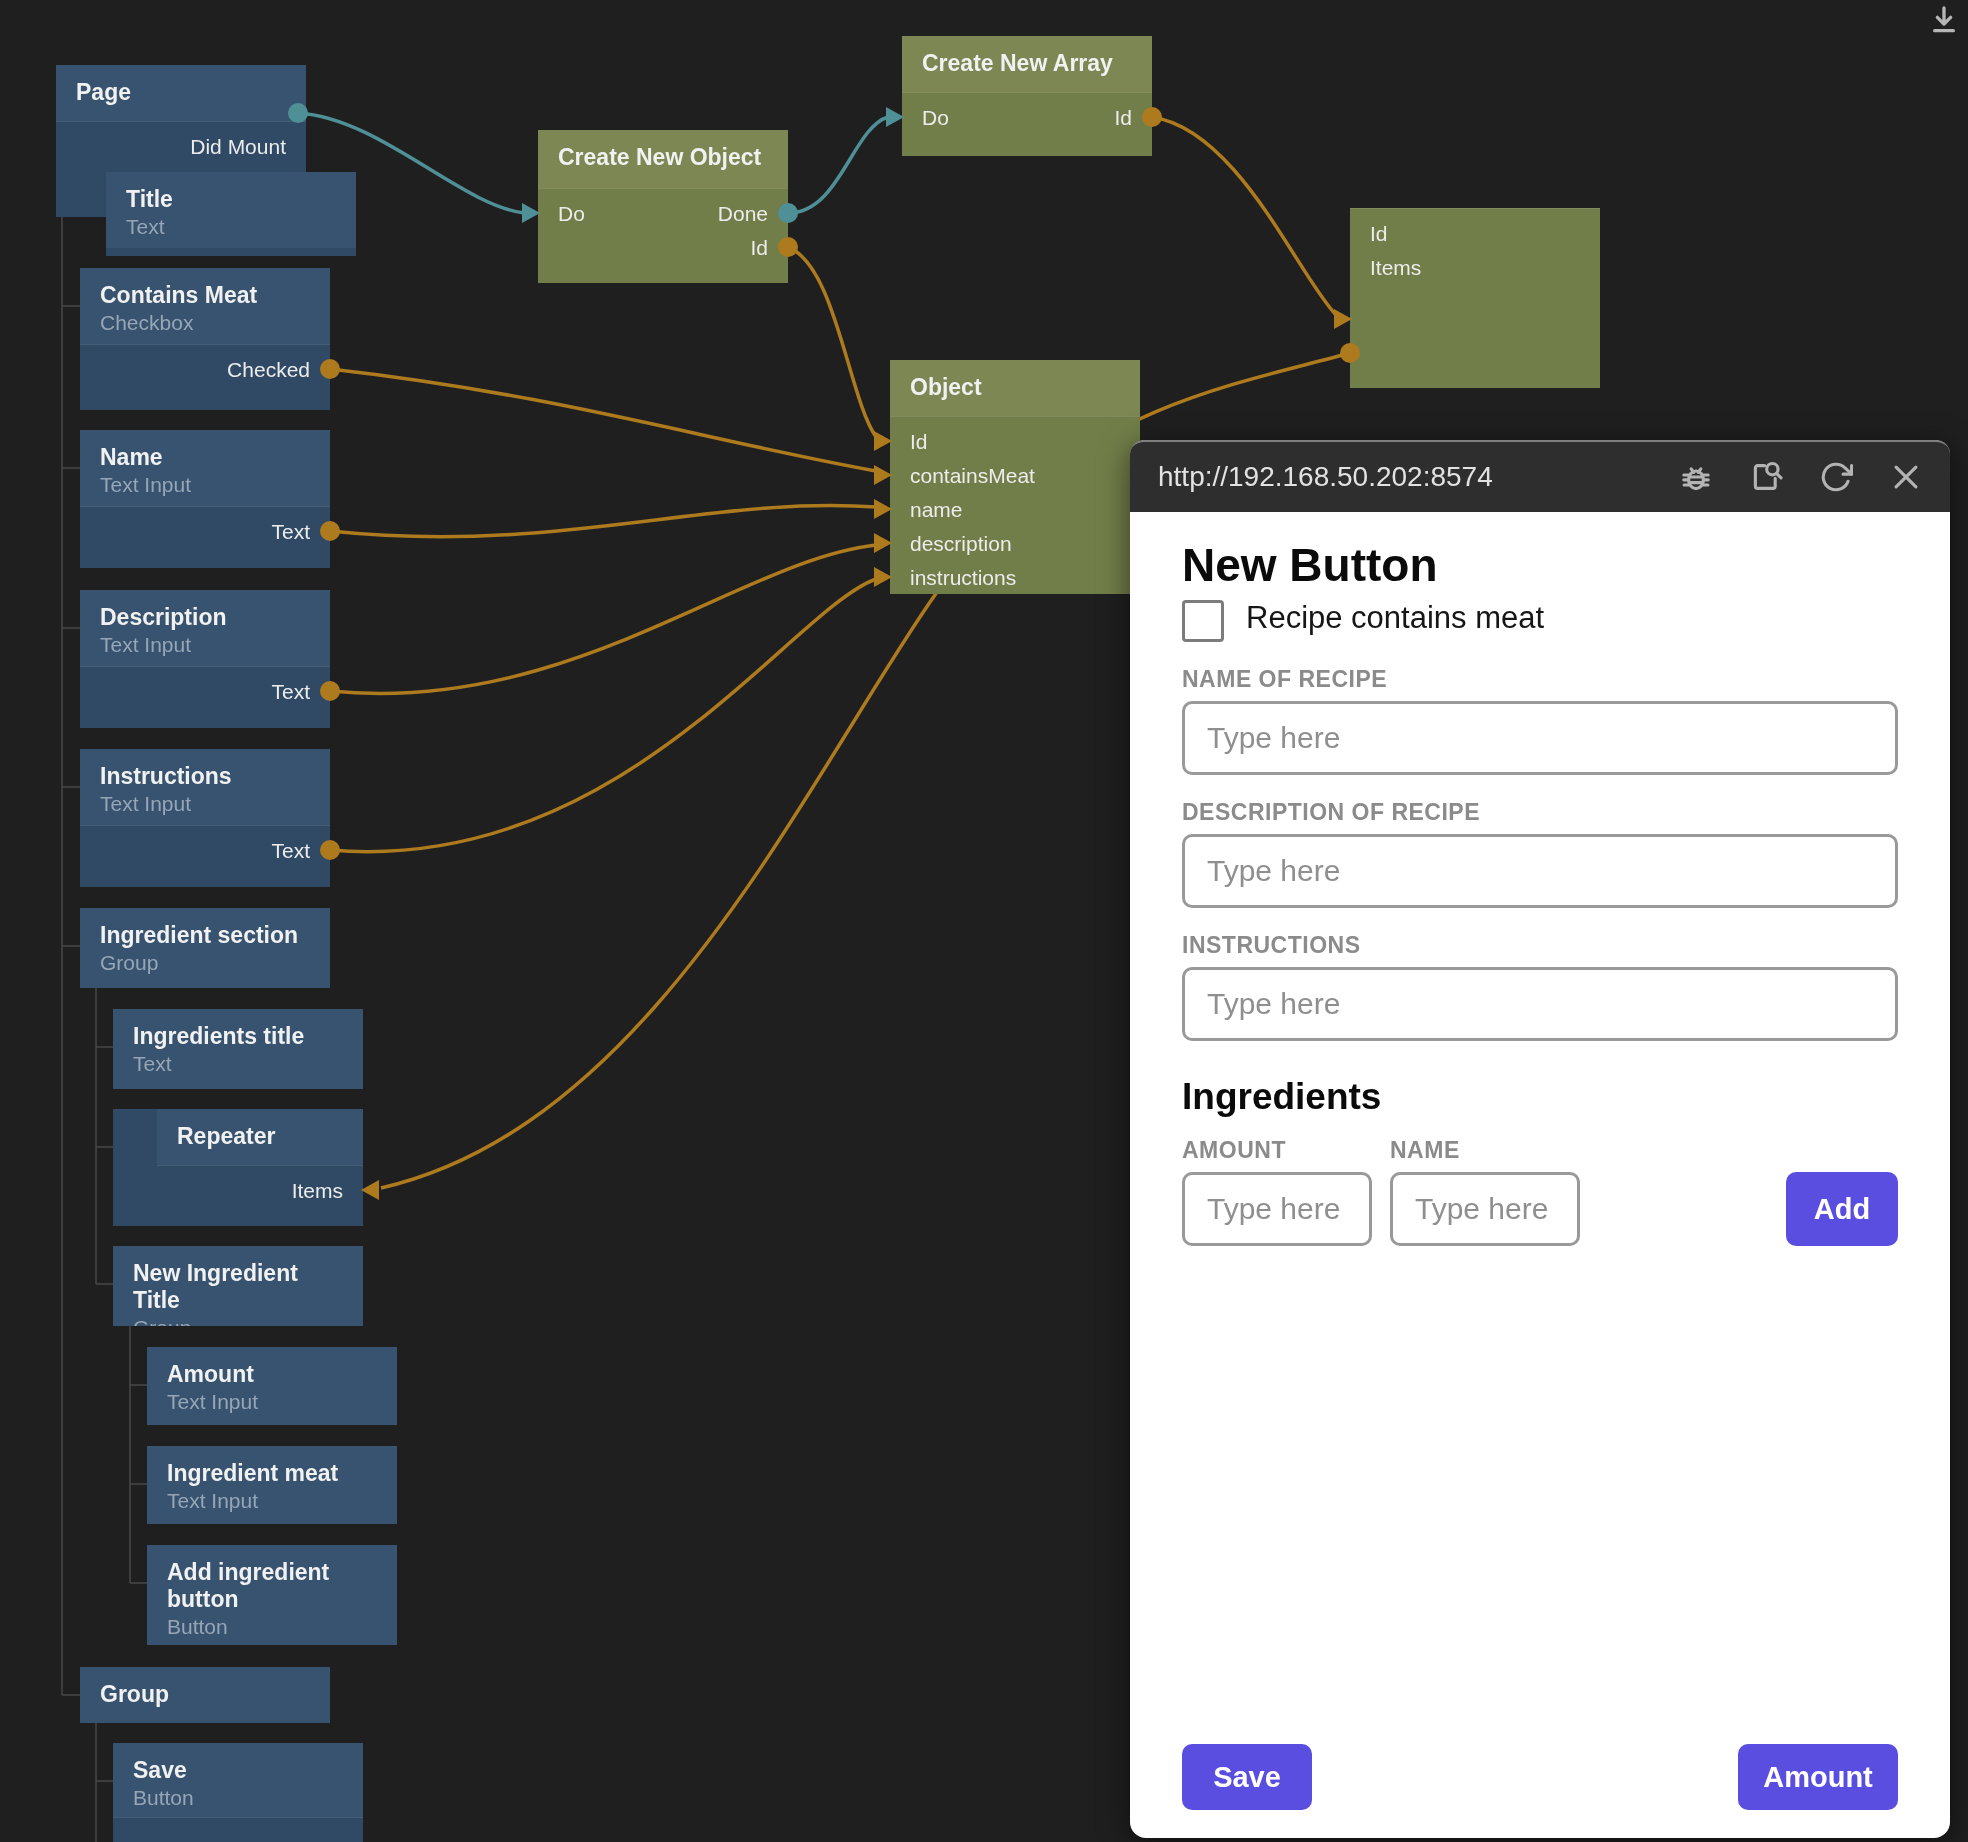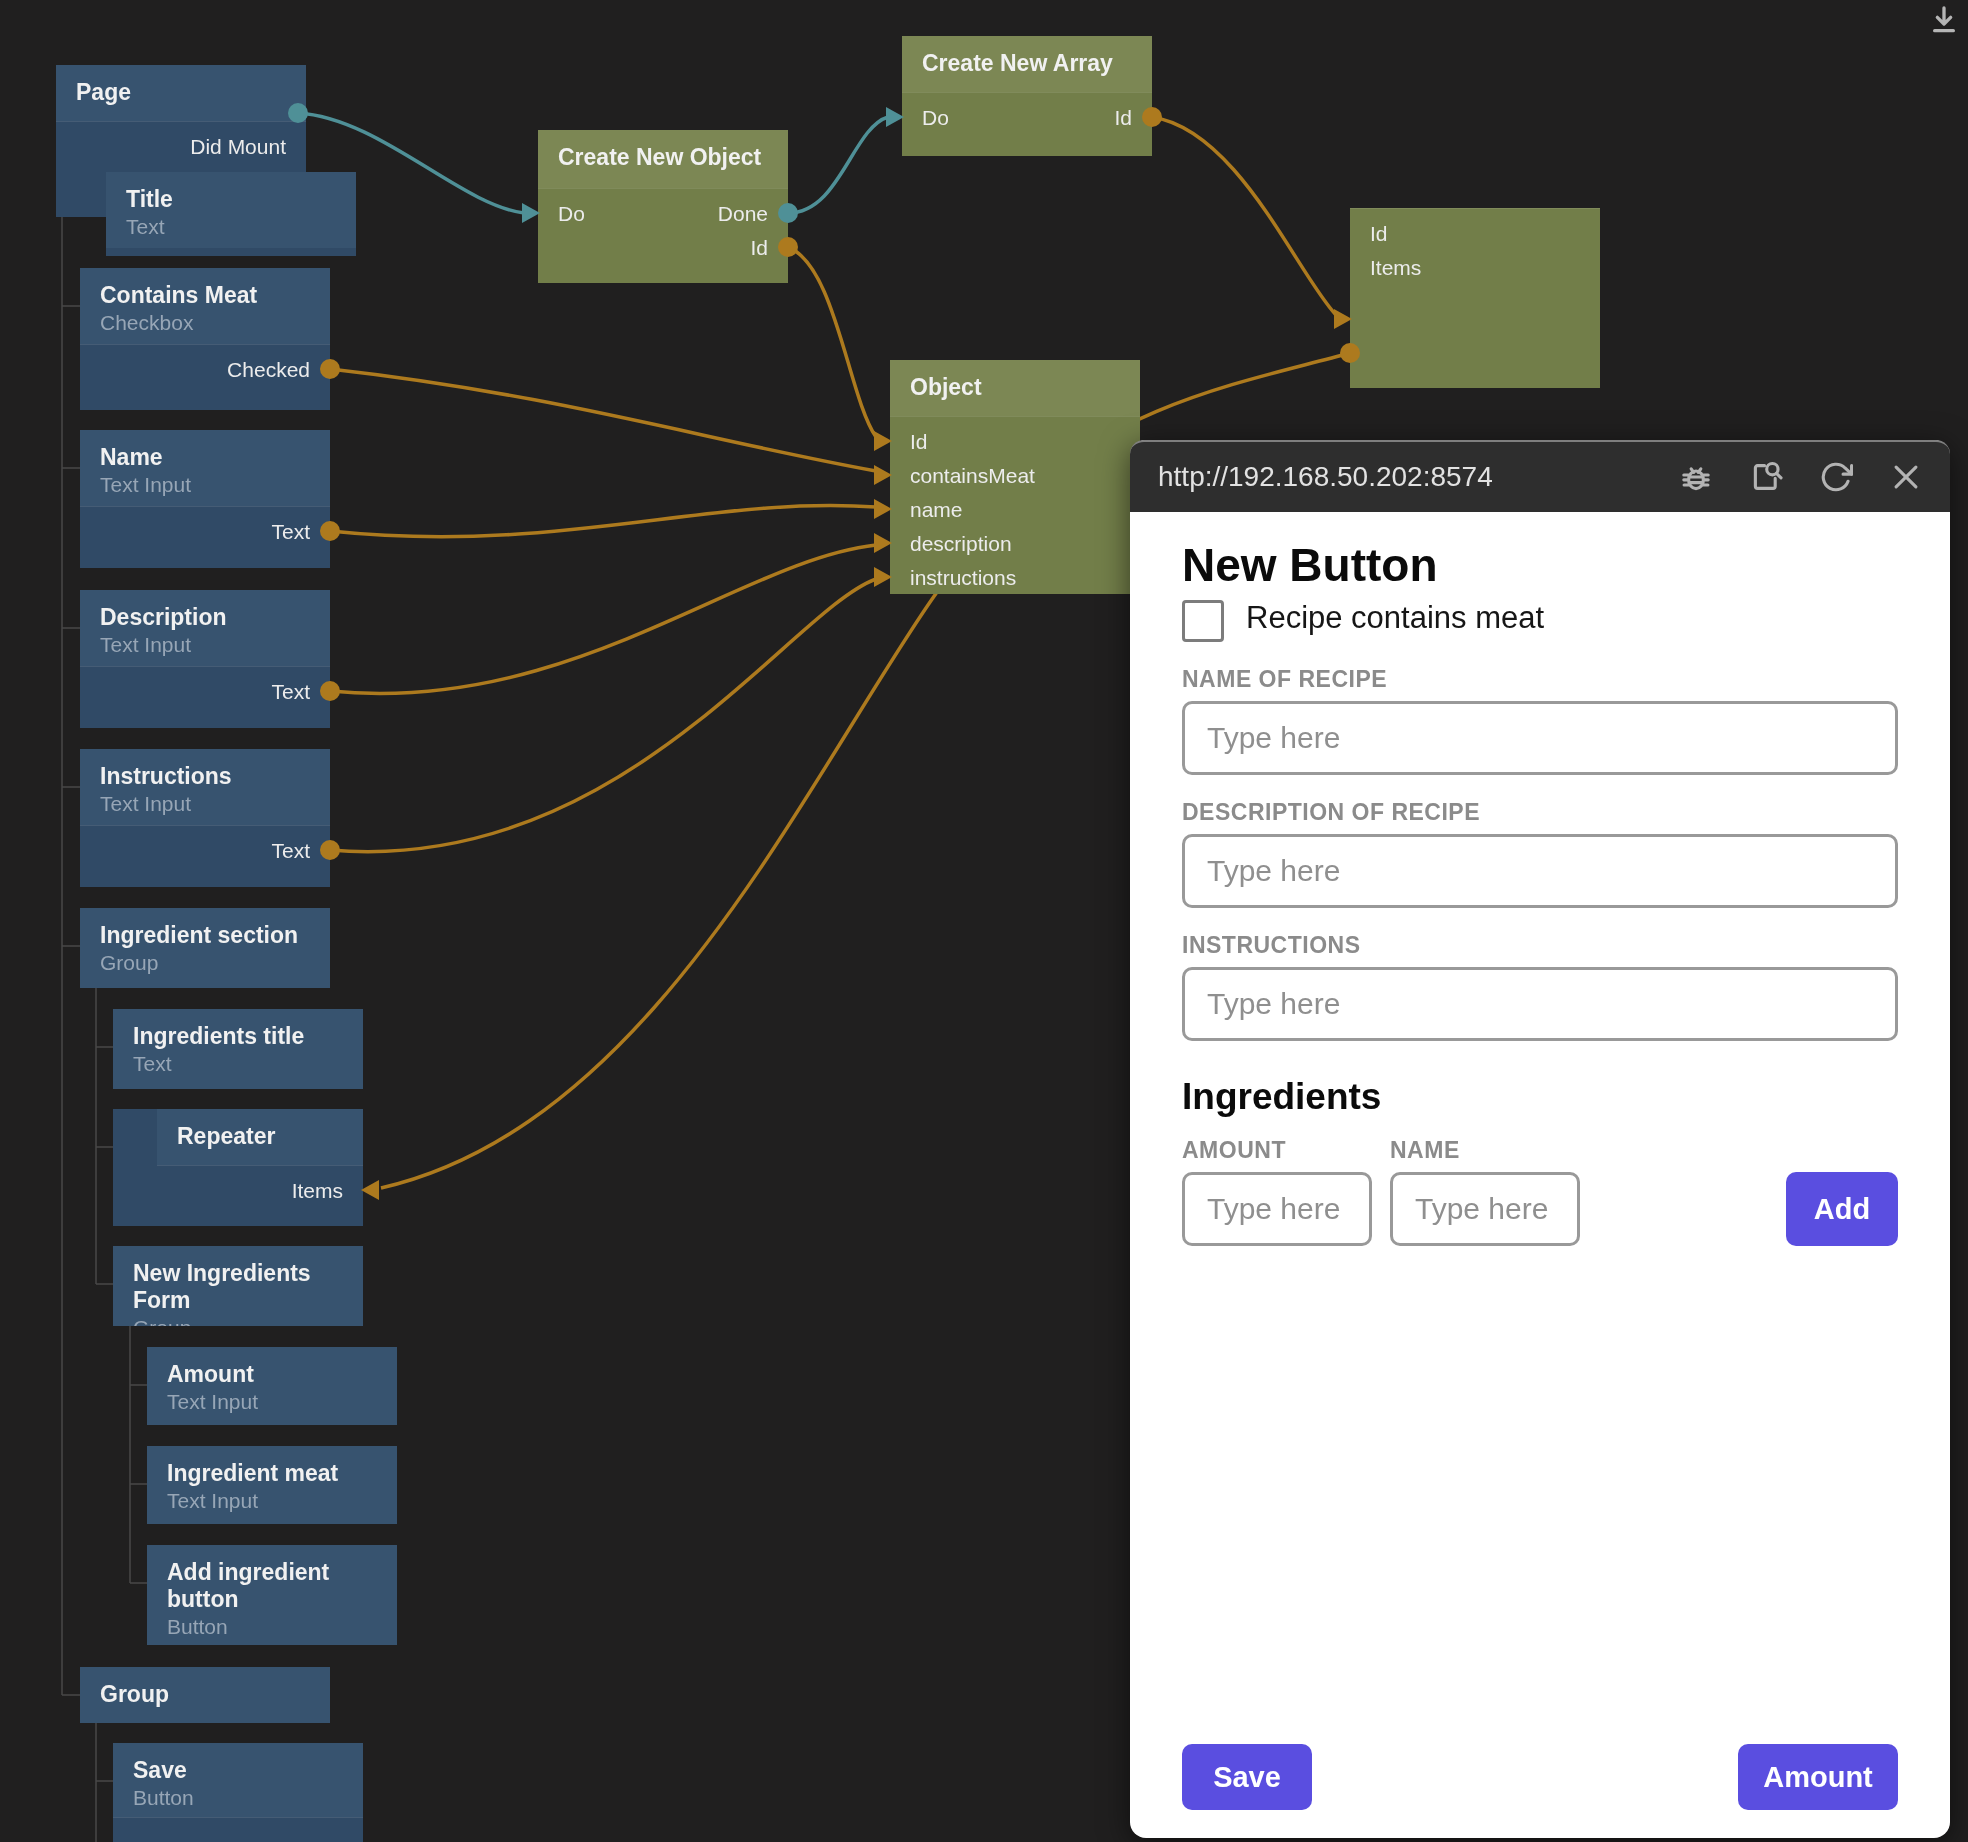--- a/index.html
+++ b/index.html
@@ -189,21 +189,21 @@
       </div>
       <div class="divider"></div>
       <div class="body">
         <div class="prow">
           <span class="pr">Items</span>
         </div>
       </div>
     </div>
     <div class="node blue" style="left: 113px; top: 1246px; width: 250px; height: 80px;">
       <div class="hdr" style="height: 80px; box-sizing: border-box;">
-        <div class="ttl">New Ingredients Form</div>
+        <div class="ttl">New Ingredient Title</div>
         <div class="sub">Group</div>
       </div>
     </div>
     <div class="node blue" style="left: 147px; top: 1347px; width: 250px; height: 78px;">
       <div class="hdr" style="height: 78px; box-sizing: border-box;">
         <div class="ttl">Amount</div>
         <div class="sub">Text Input</div>
       </div>
     </div>
     <div class="node blue" style="left: 147px; top: 1446px; width: 250px; height: 78px;">

